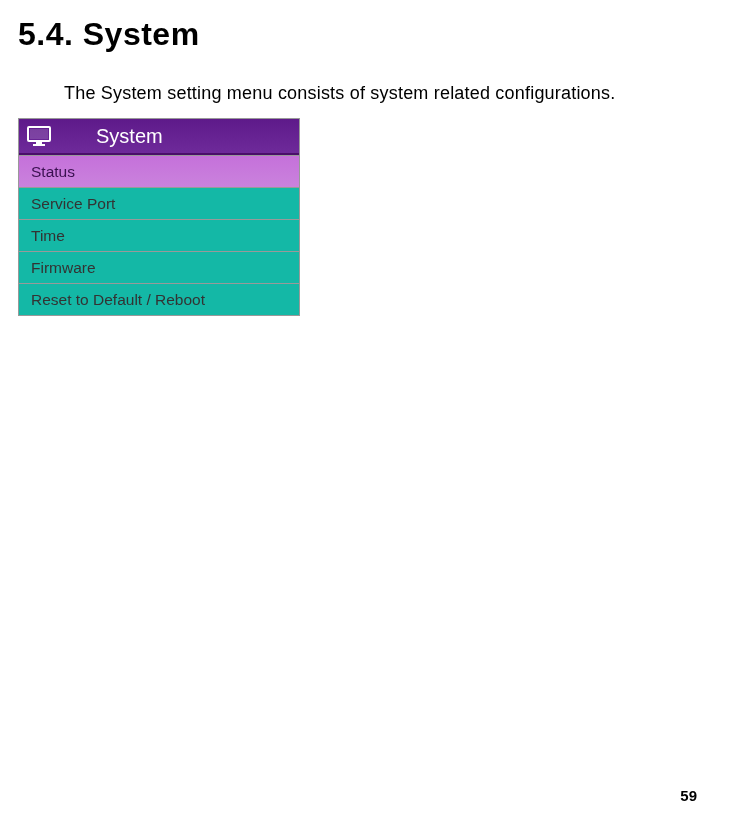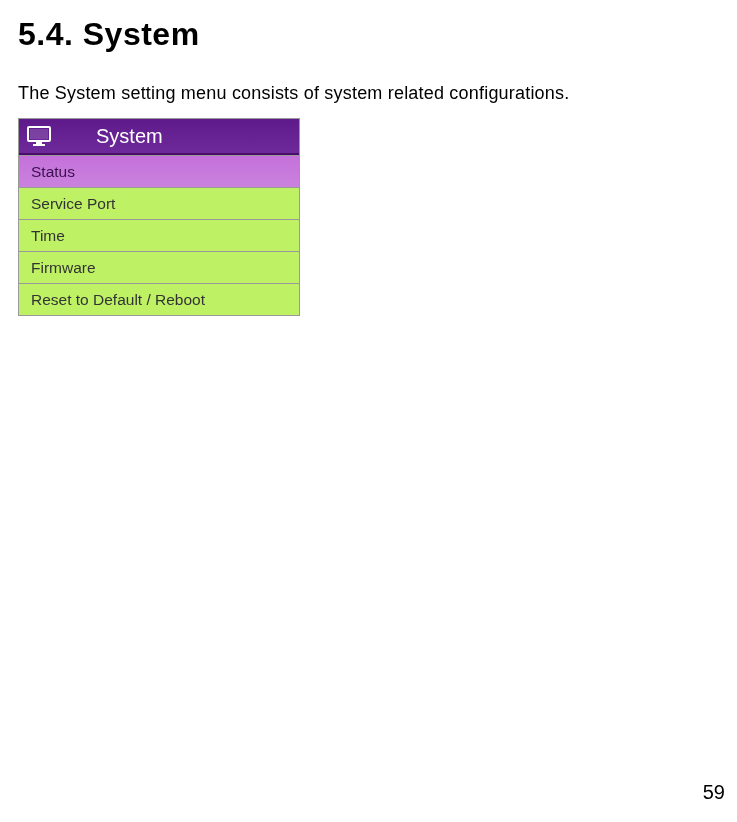--- a/index.html
+++ b/index.html
@@ -21,20 +21,21 @@
       color: #000;
       padding-top: 16px;
       padding-bottom: 30px;
       letter-spacing: 0.5px;
     }
     .description {
       font-size: 18px;
       color: #000;
       padding-bottom: 14px;
       letter-spacing: 0.2px;
+      margin-left: 46px;
     }
     .menu-container {
       width: 282px;
       border: 1px solid #999;
     }
     .menu-header {
       background: #6a1b9a;
       background: linear-gradient(to bottom, #5e1a8a 0%, #6e2a9a 100%);
       color: #ffffff;
       display: flex;
@@ -52,40 +53,41 @@
     .menu-header-text {
       font-size: 20px;
       font-weight: normal;
       margin-left: 35px;
     }
     .menu-item {
       padding: 6px 12px;
       font-size: 15.5px;
       color: #333;
       border-top: 1px solid #999;
-      background: #bef264;
+      background: #14b8a6;
       cursor: pointer;
       height: 32px;
       display: flex;
       align-items: center;
     }
     .menu-item:first-of-type {
       border-top: none;
     }
     .menu-item.selected {
       background: #c77ddb;
       background: linear-gradient(to bottom, #c571da 0%, #ca82dd 100%);
       color: #3a1050;
     }
     .page-number {
       position: absolute;
       bottom: 18px;
-      right: 12px;
-      font-size: 20px;
+      right: 40px;
+      font-size: 15px;
       color: #000;
+      font-weight: bold;
     }
   </style>
 </head>
 <body>
 
 <h1 class="heading">5.4.  System</h1>
 
 <p class="description">The System setting menu consists of system related configurations.</p>
 
 <div class="menu-container">

